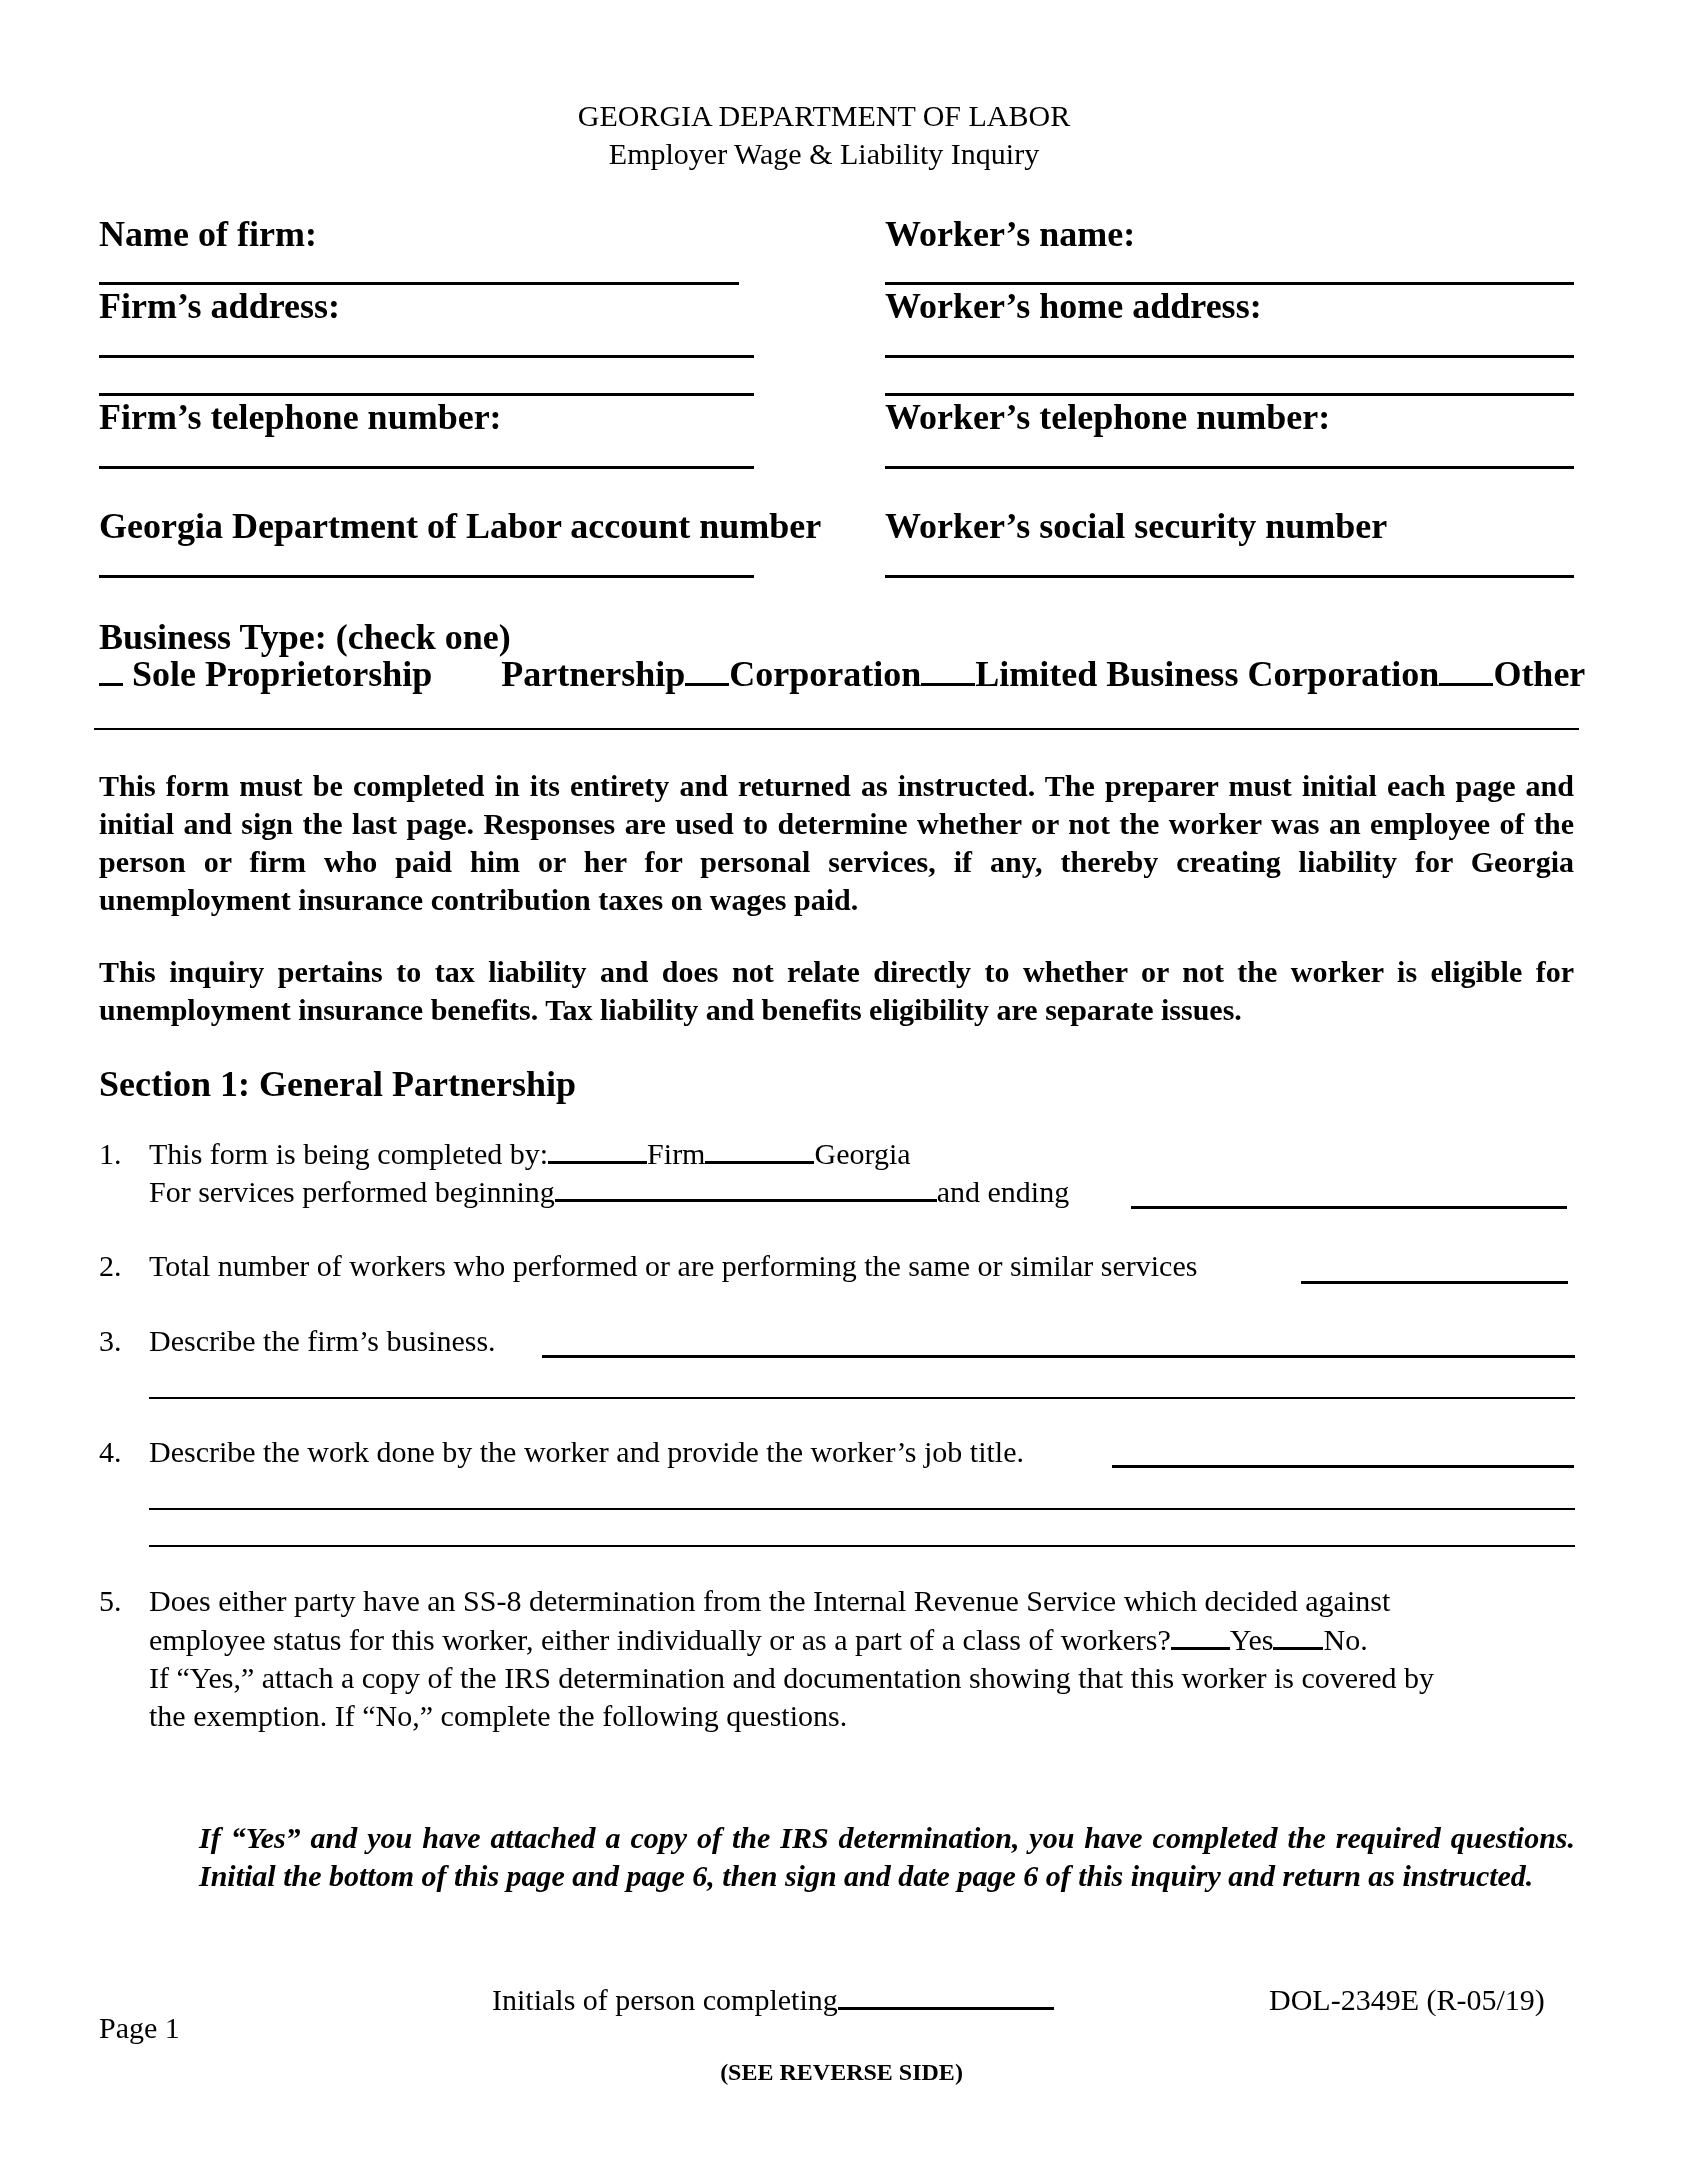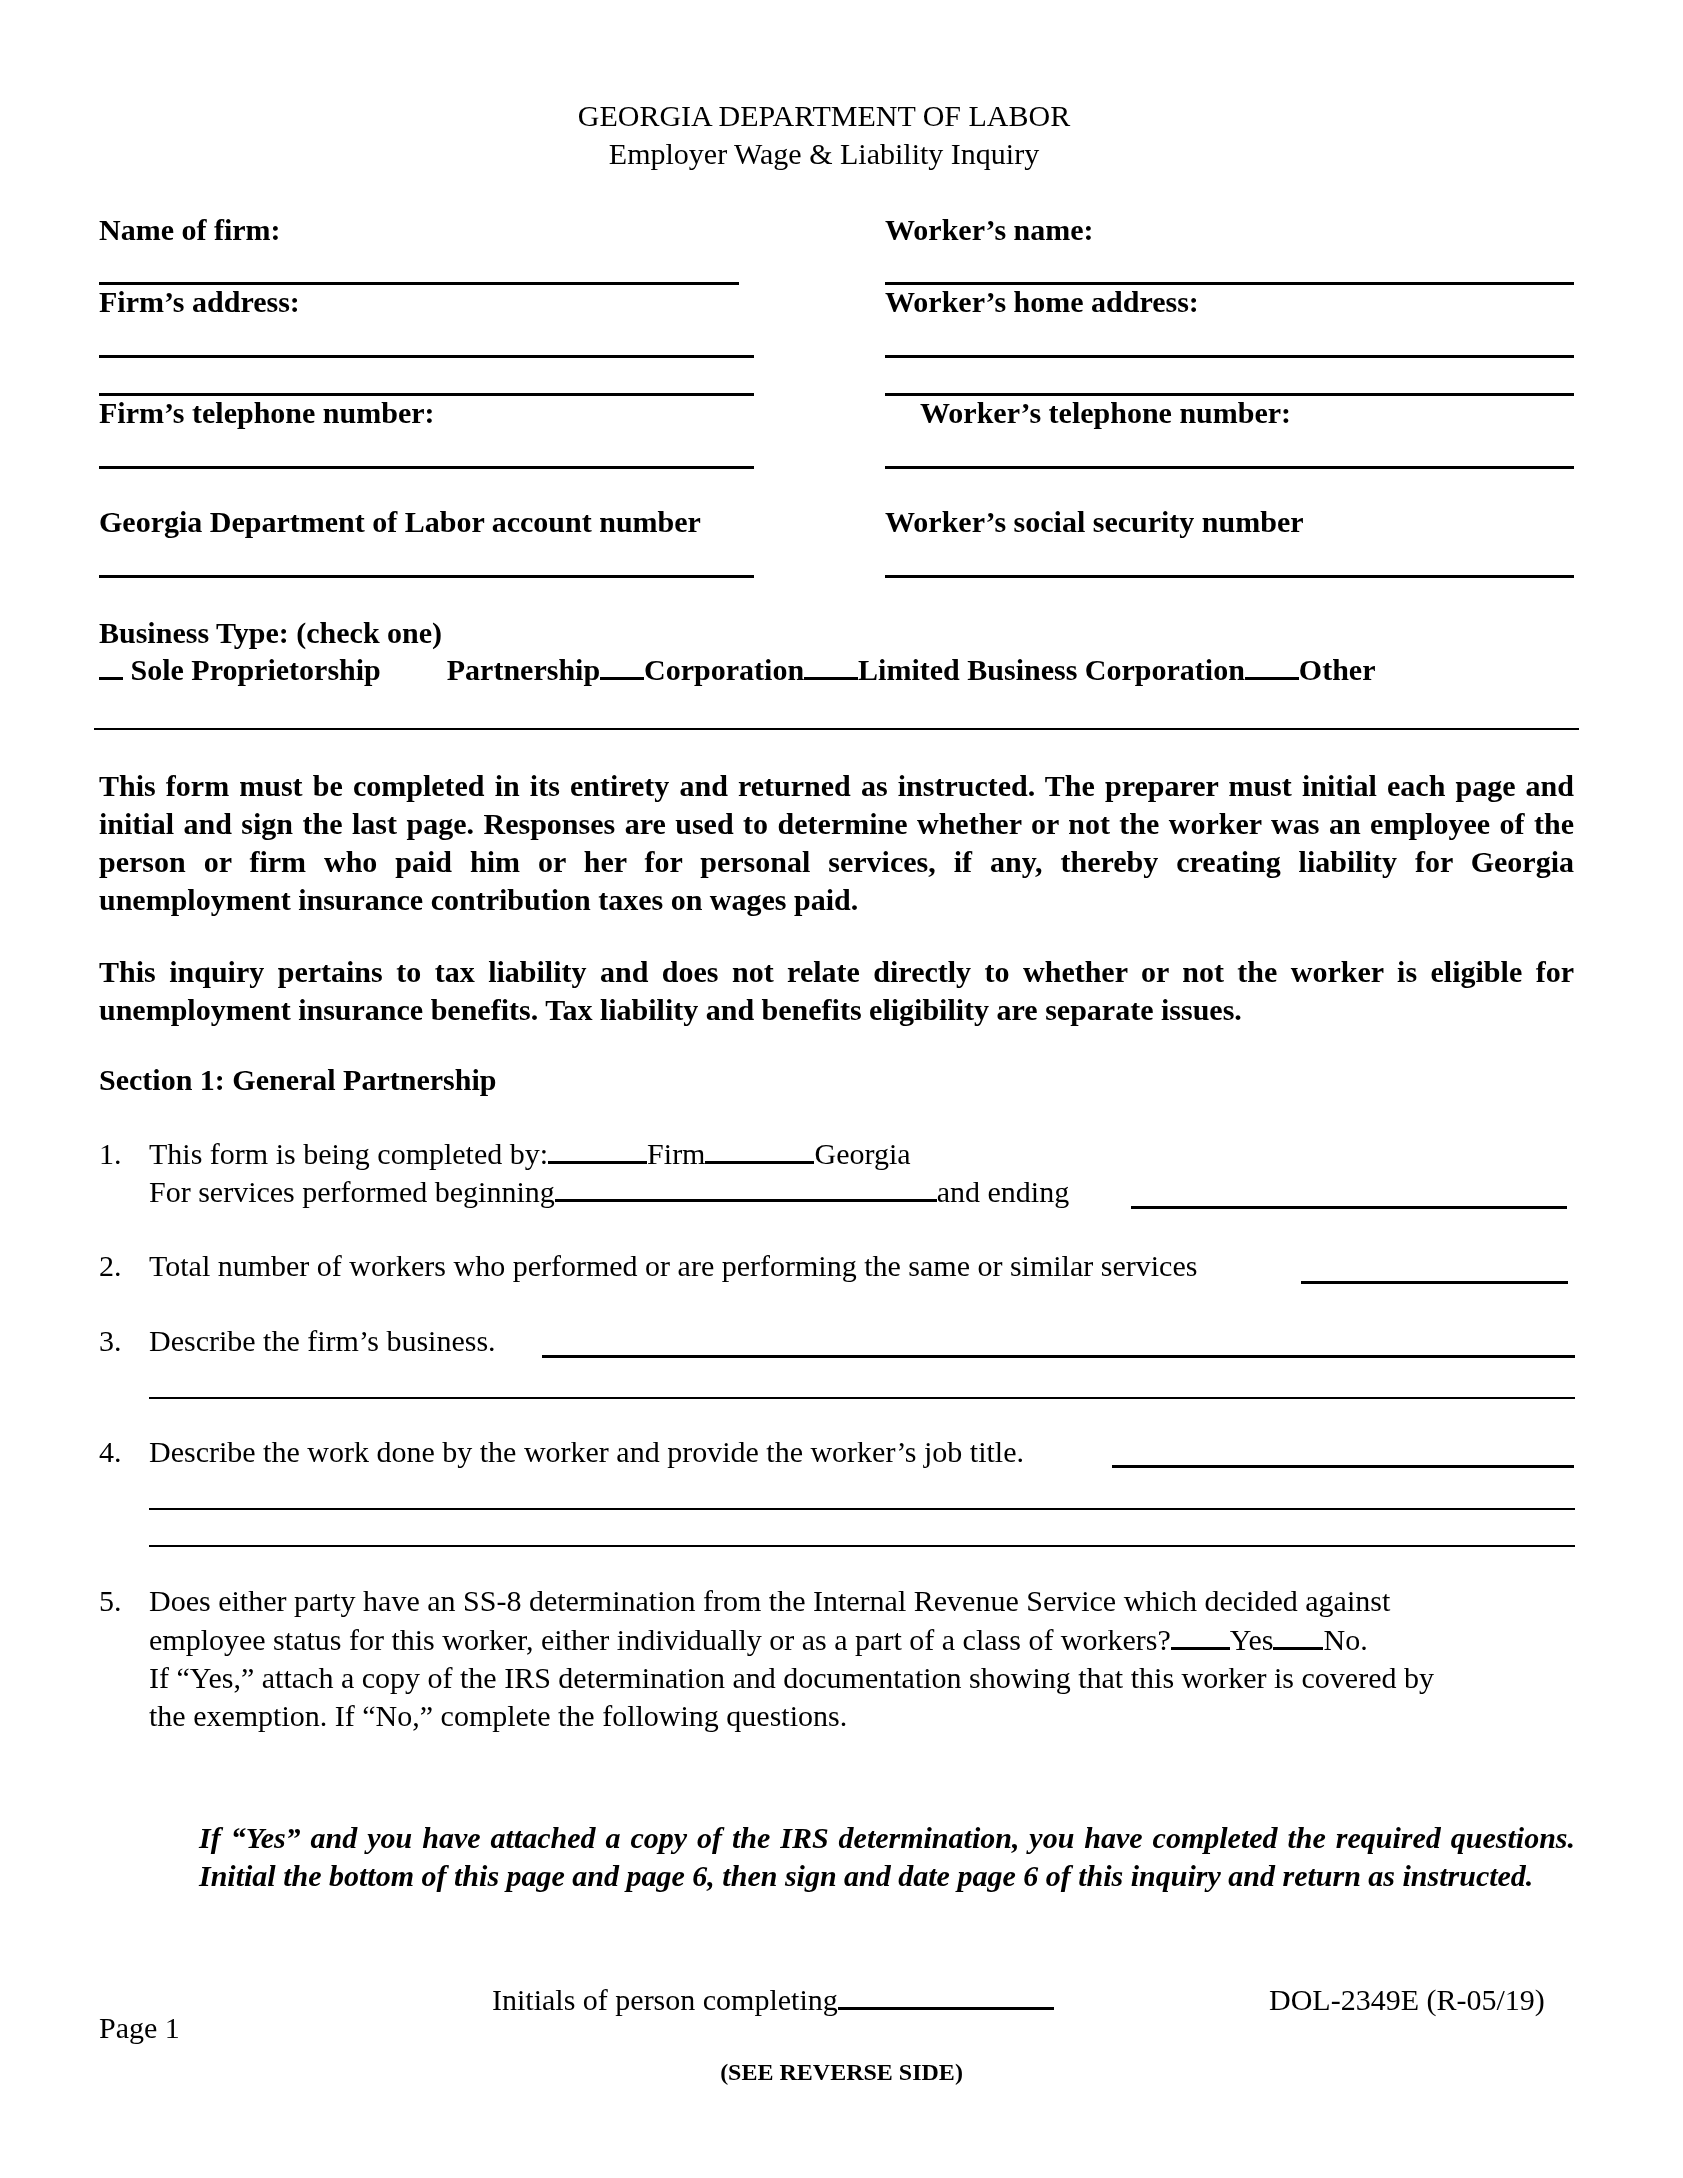--- a/index.html
+++ b/index.html
@@ -1,21 +1,21 @@
 <!DOCTYPE html>
 <html><head>
 <meta charset="utf-8">
 <style>
   html, body { margin:0; padding:0; background:#ffffff; }
   body { width:1683px; height:2178px; position:relative; overflow:hidden;
          font-family:"Liberation Serif","DejaVu Serif",serif; color:#000; }
   .abs { position:absolute; white-space:nowrap; }
   .b { font-weight:bold; }
   .hdr { left:0; width:1648px; text-align:center; font-size:30px; }
-  .lbl { font-size:30px; font-weight:bold; }
+  .lbl { font-size:36px; font-weight:bold; }
   .rule { position:absolute; background:#000; height:3px; }
   .thin { height:1.5px; }
   .blank { display:inline-block; border-bottom:3px solid #000; height:24px; vertical-align:baseline; }
   .para { position:absolute; left:99px; width:1475px; font-size:30px; font-weight:bold;
           line-height:38px; text-align:justify; white-space:normal; }
   .item { position:absolute; font-size:30px; white-space:nowrap; }
   .num { position:absolute; left:99px; font-size:30px; }
   .ital { position:absolute; left:199px; width:1376px; font-size:30px; font-weight:bold; font-style:italic;
           line-height:38px; text-align:justify; white-space:normal; }
   .txt5 { position:absolute; left:149px; font-size:30px; line-height:38px; white-space:nowrap; }
@@ -34,21 +34,21 @@
 <div class="abs lbl" style="left:99px;top:396px;">Firm’s telephone number:</div>
 <div class="rule" style="left:99px;top:466px;width:655px;"></div>
 <div class="abs lbl" style="left:99px;top:505px;">Georgia Department of Labor account number</div>
 <div class="rule" style="left:99px;top:575px;width:655px;"></div>
 
 <div class="abs lbl" style="left:885px;top:213px;">Worker’s name:</div>
 <div class="rule" style="left:885px;top:282px;width:689px;"></div>
 <div class="abs lbl" style="left:885px;top:285px;">Worker’s home address:</div>
 <div class="rule" style="left:885px;top:355px;width:689px;"></div>
 <div class="rule" style="left:885px;top:393px;width:689px;"></div>
-<div class="abs lbl" style="left:920px;top:396px;text-align:right;">Worker’s telephone number:</div>
+<div class="abs lbl" style="left:885px;top:396px;text-align:right;">Worker’s telephone number:</div>
 <div class="rule" style="left:885px;top:466px;width:689px;"></div>
 <div class="abs lbl" style="left:885px;top:505px;">Worker’s social security number</div>
 <div class="rule" style="left:885px;top:575px;width:689px;"></div>
 
 <div class="abs lbl" style="left:99px;top:616px;">Business Type: (check one)</div>
 <div class="abs lbl" style="left:99px;top:653px;">
   <span class="blank" style="width:24px;"></span>
   <span>Sole Proprietorship</span>
   <span style="display:inline-block;width:51px;"></span>
   <span>Partnership</span><span class="blank" style="width:44px;"></span><span>Corporation</span><span class="blank" style="width:54px;"></span><span>Limited Business Corporation</span><span class="blank" style="width:54px;"></span><span>Other</span>

